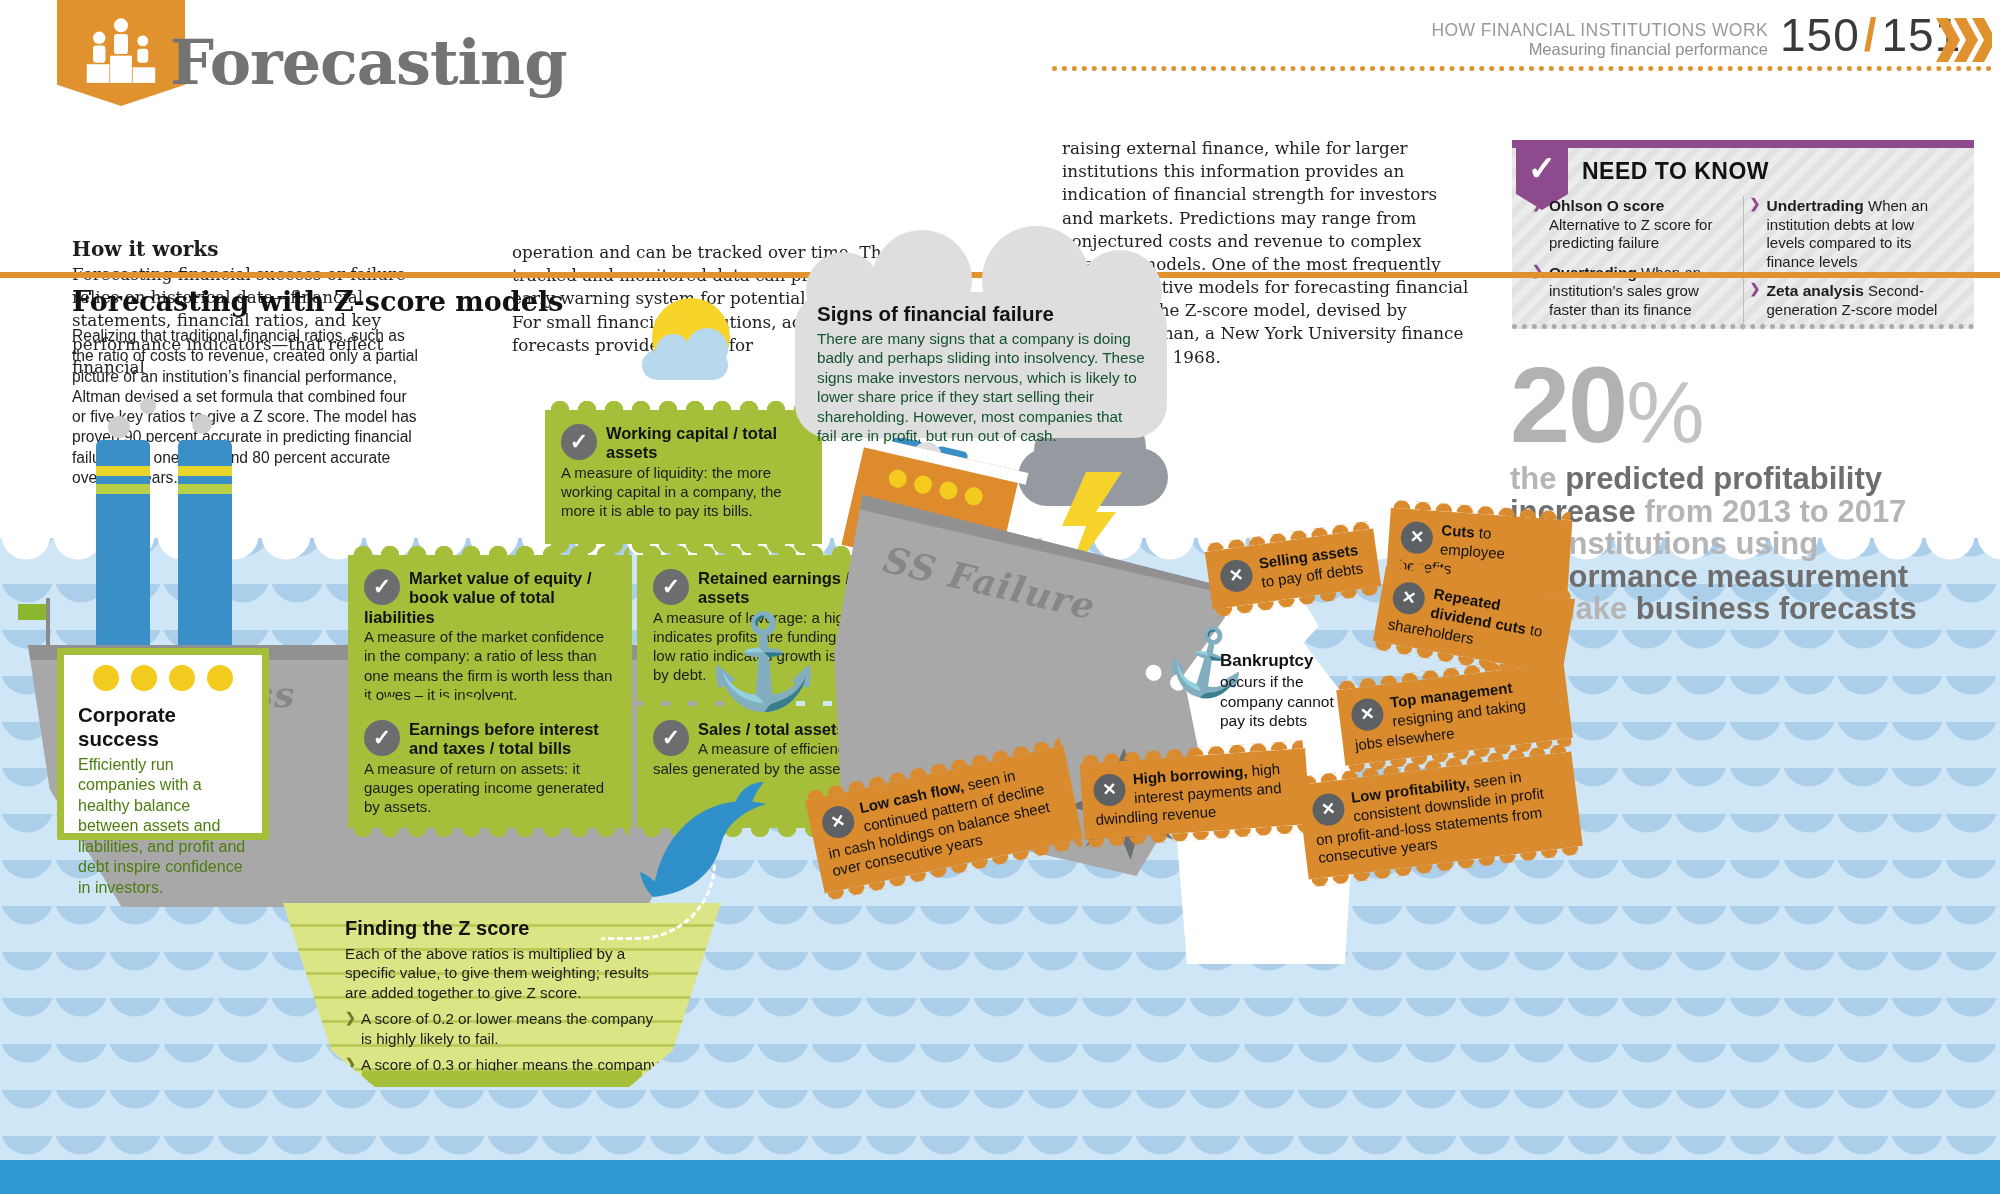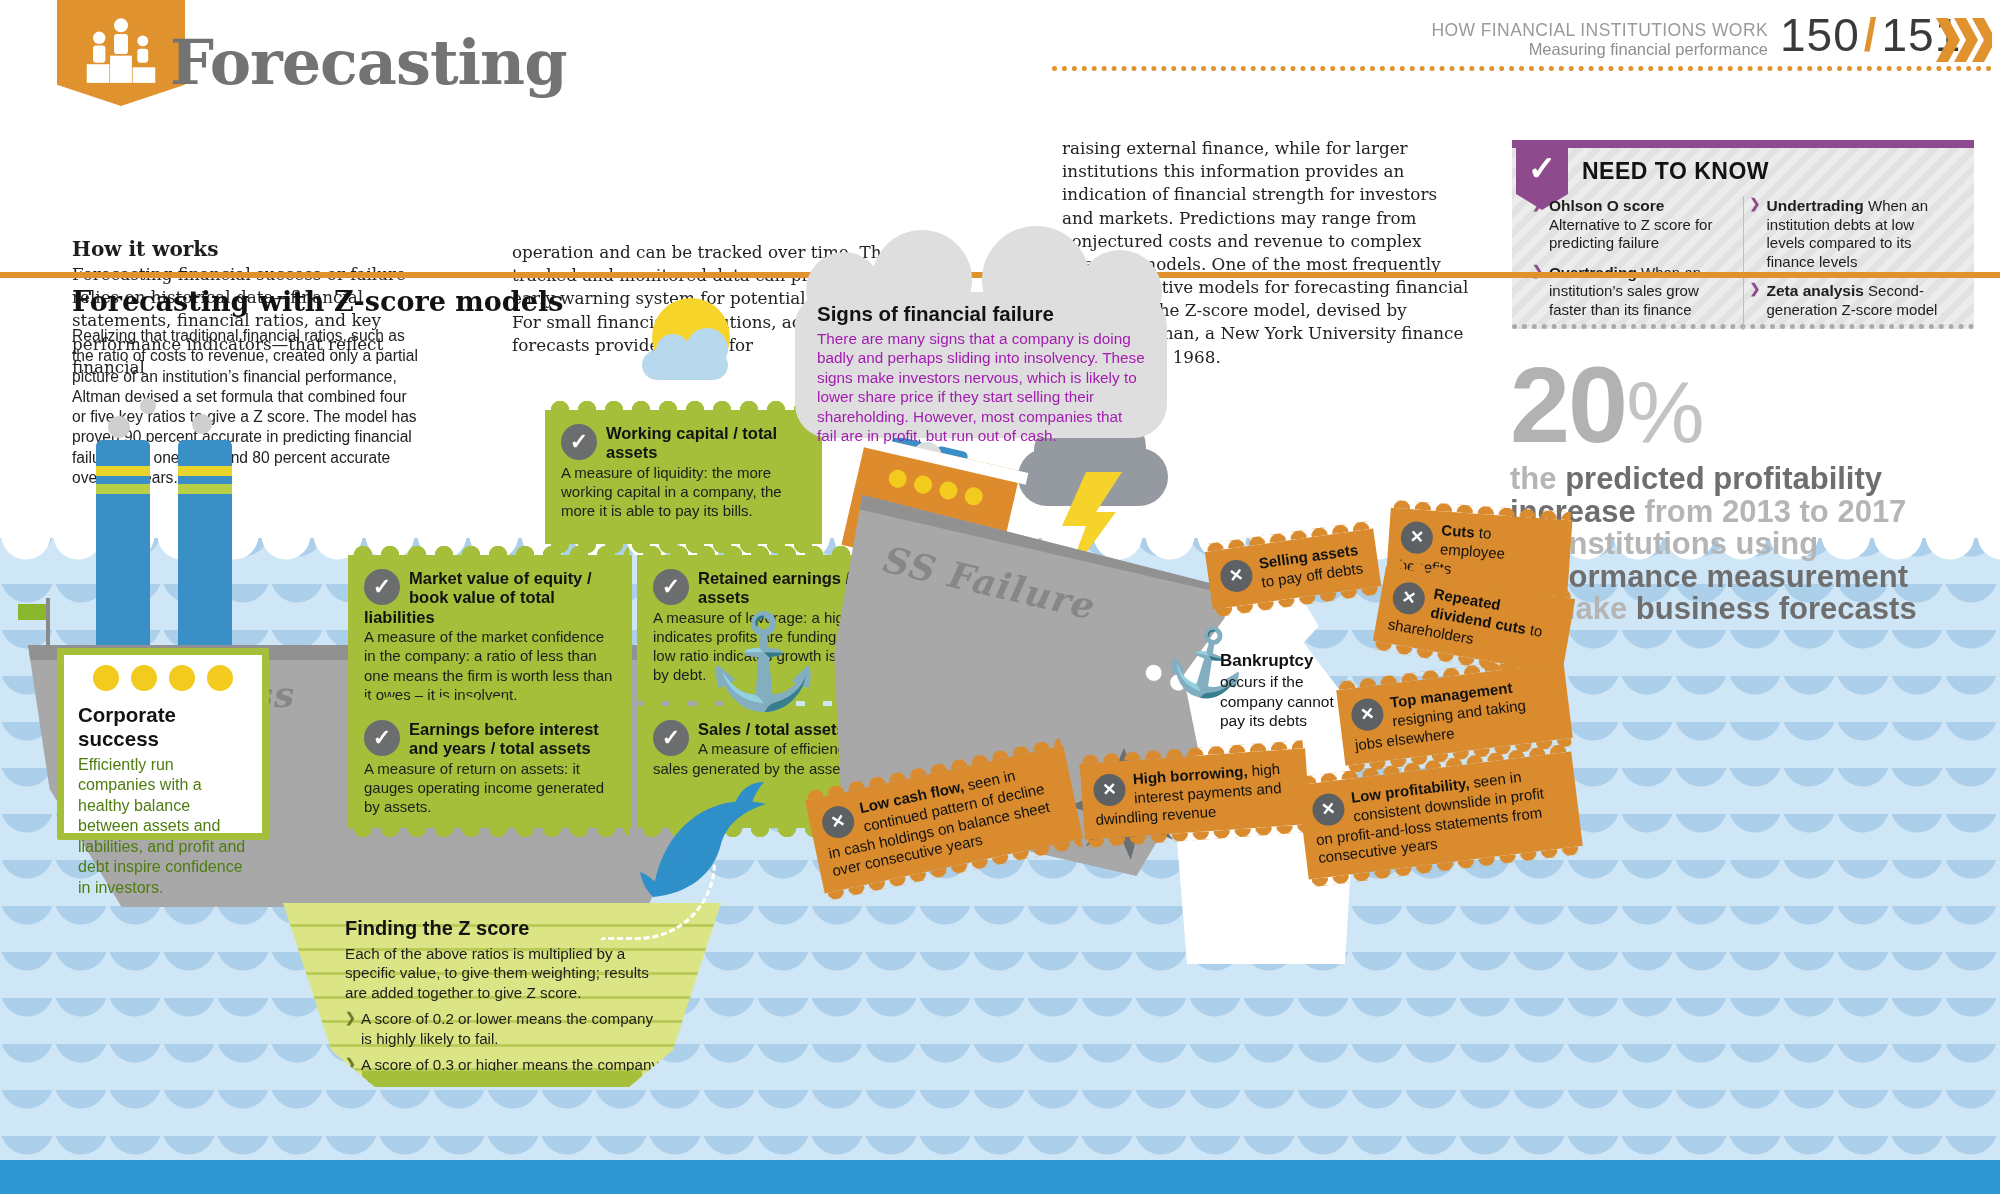--- a/index.html
+++ b/index.html
@@ -99,21 +99,21 @@
   .basket-pt{position:relative;font-size:15.2px;line-height:1.26;width:300px;padding-left:16px;margin-top:7px;color:#1d1d1b;}
   .basket-pt .chev{position:absolute;left:0;top:1px;color:#6e7c2e;font-weight:bold;font-size:13px;}
   .anchor{position:absolute;color:#2e86c1;z-index:6;}
   .flagpole{left:46px;top:598px;width:4px;height:52px;background:#8a8a8a;z-index:2;}
   .flag{left:18px;top:604px;width:30px;height:16px;background:#8ab72e;z-index:2;}
 
   
   .bump{position:absolute;border-radius:50%;background:#dedede;}
   .cloud-box{left:795px;top:292px;width:372px;height:146px;background:#dedede;border-radius:34px;z-index:4;padding:6px 22px;box-sizing:border-box;}
   .cloud-h{font-weight:bold;font-size:20.5px;color:#121212;margin:4px 0 3px 0;}
-  .cloud-b{font-size:15.3px;line-height:1.27;color:#a21caf;}
+  .cloud-b{font-size:15.3px;line-height:1.27;color:#14532d;}
 
   
   .storm{left:1018px;top:448px;width:150px;height:58px;background:#959aa0;border-radius:30px;z-index:2;}
   .storm::before{content:"";position:absolute;left:16px;top:-24px;width:52px;height:52px;border-radius:50%;background:#959aa0;}
   .storm::after{content:"";position:absolute;left:62px;top:-34px;width:66px;height:66px;border-radius:50%;background:#959aa0;}
   .cabin-f{left:852px;top:452px;width:158px;height:112px;background:#dd8b2c;transform:rotate(13deg);z-index:3;}
   .cabin-roof{position:absolute;left:-8px;top:0;width:174px;height:12px;background:#fff;}
   .cabin-f .porthole{width:18px;height:18px;margin:26px 4px 0 4px;}
   .funnel-f{position:absolute;width:32px;height:80px;border-radius:5px 5px 0 0;z-index:2;transform:rotate(13deg);
      background:linear-gradient(180deg,#3a8fc6 0 20px,#e9d42c 20px 29px,#3a8fc6 29px 36px,#b9cf45 36px 44px,#3a8fc6 44px 100%);}
@@ -236,21 +236,21 @@
     <span class="ttl">Market value of equity / book value of total liabilities</span>
     <div class="dsc">A measure of the market confidence in the company: a ratio of less than one means the firm is worth less than it owes – it is insolvent.</div>
   </div>
   <div class="abs ratio r3">
     <span class="badge">✓</span>
     <span class="ttl">Retained earnings / total assets</span>
     <div class="dsc">A measure of leverage: a high ratio indicates profits are funding growth; a low ratio indicates growth is financed by debt.</div>
   </div>
   <div class="abs ratio r4">
     <span class="badge">✓</span>
-    <span class="ttl">Earnings before interest and years / total assets</span>
+    <span class="ttl">Earnings before interest and taxes / total bills</span>
     <div class="dsc">A measure of return on assets: it gauges operating income generated by assets.</div>
   </div>
   <div class="abs ratio r5">
     <span class="badge">✓</span>
     <span class="ttl">Sales / total assets</span>
     <div class="dsc">A measure of efficiency: the sales generated by the assets.</div>
   </div>
 
   <div class="abs smoke" style="left:108px;top:416px;width:22px;height:22px;"></div>
   <div class="abs smoke" style="left:140px;top:398px;width:16px;height:16px;"></div>

